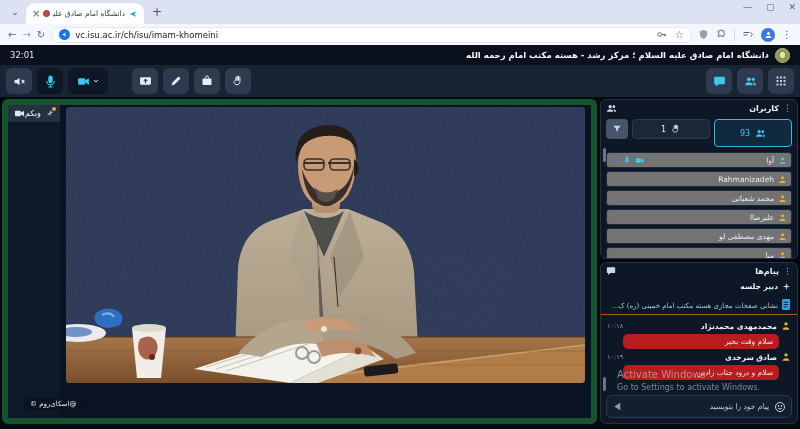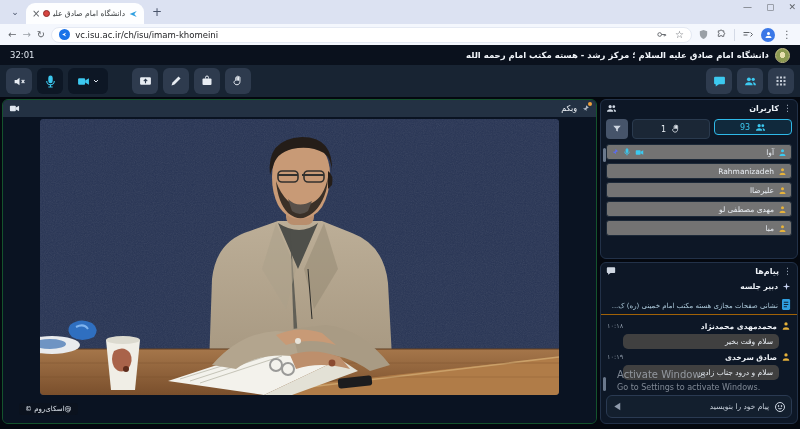--- a/index.html
+++ b/index.html
@@ -42,41 +42,41 @@
   .cbtn.active { background:#0d1725; color:#3cc9f0; }
   .cbtn.cam { width:40px; gap:2px; }
   .chev { color:#dfe6ef; }
   .grp-gap { width:14px; }
   .controls-right { margin-left:auto; display:flex; gap:5px; }
   .cbtn .cyan { color:#3cc9f0; }
   .cbtn .gray { color:#c6cdd8; }
 
   
   .main { height:329px; display:flex; gap:3px; padding:2px; background:#04080f; }
-  .video-panel { flex:1; background:#0d1828; border:1px solid #14532d; border-radius:6px; position:relative; display:flex; flex-direction:column; overflow:hidden; }
+  .video-panel { flex:1; background:#0d1828; border:6px solid #14532d; border-radius:6px; position:relative; display:flex; flex-direction:row; overflow:hidden; }
   .vp-header { height:17px; background:#233143; display:flex; align-items:center; padding:0 6px; color:#dfe6ef; }
   .vp-title-wrap { margin-left:auto; display:flex; align-items:center; gap:4px; direction:rtl; }
   .vp-title { font-size:8px; color:#eef2f7; }
   .vp-pin { position:relative; color:#aeb8c6; }
   .vp-pin .dot { position:absolute; top:-2px; right:-2px; width:4px; height:4px; border-radius:50%; background:#f0a23c; }
   .vp-body { flex:1; display:flex; justify-content:center; align-items:flex-start; padding-top:2px; background:#0a1322; }
   .video-frame { width:519px; height:276px; border-radius:4px; overflow:hidden; background:#2c3959; }
   .wm-chip { position:absolute; left:16px; bottom:8px; background:rgba(12,18,30,.78); color:#e3e9f1; font-size:7px; padding:2px 6px; border-radius:3px; direction:rtl; }
 
   .sidebar { width:198px; display:flex; flex-direction:column; gap:3px; }
   .panel { background:#0d1726; border:1px solid #223148; border-radius:6px; position:relative; overflow:hidden; }
   .users-panel { height:160px; }
   .chat-panel { flex:1; display:flex; flex-direction:column; }
   .p-header { height:16px; display:flex; align-items:center; padding:0 5px; color:#cfd7e2; }
   .p-title-wrap { margin-left:auto; display:flex; align-items:center; gap:4px; direction:rtl; }
   .p-title { font-size:8px; font-weight:bold; color:#eef2f7; }
   .p-kebab { font-size:9px; color:#97a2b2; }
 
   .filter-row { direction:rtl; display:flex; gap:4px; padding:3px 5px 4px; }
-  .count-btn { flex:1; height:16px; border-radius:4px; background:#10293c; border:1px solid #2fb9e8; color:#3cc9f0; display:flex; align-items:center; justify-content:center; gap:5px; font-size:8px; }
+  .count-btn { flex:1; height:28px; border-radius:4px; background:#10293c; border:1px solid #2fb9e8; color:#3cc9f0; display:flex; align-items:center; justify-content:center; gap:5px; font-size:8px; }
   .hand-btn { flex:1; height:20px; border-radius:4px; background:#1b2736; border:1px solid #2a3a4e; color:#e8edf3; display:flex; align-items:center; justify-content:center; gap:5px; font-size:8px; }
   .funnel-btn { width:22px; height:20px; border-radius:4px; background:#46546a; color:#cdd5e0; display:flex; align-items:center; justify-content:center; }
 
   .user-rows { display:flex; flex-direction:column; gap:3px; padding:1px 5px; overflow:hidden; }
   .urow { direction:rtl; height:16px; background:#737373; border:1px solid #1c2938; border-radius:3px; display:flex; align-items:center; gap:4px; padding:0 4px; }
   .uname { font-size:7.5px; color:#e8edf3; white-space:nowrap; }
   .u-yellow { color:#e6b23a; } .u-cyan { color:#3cc9f0; }
   .row-icons { margin-right:auto; display:flex; gap:4px; align-items:center; }
   .pin-blue { color:#5b6cf5; }
   .vscroll { position:absolute; left:2px; width:3px; border-radius:2px; background:#6a788c; }
@@ -86,21 +86,21 @@
   .pinned-author { font-size:7.5px; font-weight:bold; color:#eef2f7; }
   .pinned-line { display:flex; align-items:flex-end; gap:4px; margin-top:8px; }
   .pinned-text { font-size:7px; color:#aecbdc; white-space:nowrap; overflow:hidden; }
   .doc-ic { color:#2f9fe0; }
   .pin-star { color:#c9d4f2; }
 
   .chat-scroll { flex:1; direction:rtl; padding:3px 6px 0; overflow:hidden; }
   .msg-head { display:flex; align-items:center; gap:4px; margin-top:3px; }
   .msg-name { font-size:7.5px; font-weight:bold; color:#eef2f7; }
   .msg-time { margin-inline-start:auto; font-size:6.5px; color:#8b97a6; }
-  .bubble { background:#404040; border-radius:5px; padding:3px 6px; font-size:7.5px; color:#e8edf3; margin:3px 12px 2px 16px; text-align:right; }
+  .bubble { background:#b91c1c; border-radius:5px; padding:3px 6px; font-size:7.5px; color:#e8edf3; margin:3px 12px 2px 16px; text-align:right; }
 
   .chat-input-row { direction:rtl; margin:3px 5px 5px; height:23px; background:#131f2e; border:1px solid #2a3a52; border-radius:6px; display:flex; align-items:center; gap:5px; padding:0 5px; }
   .emoji-btn { color:#cfd7e2; flex:none; }
   .chat-input { flex:1; background:transparent; border:none; outline:none; color:#dfe6ef; font-size:7.5px; direction:rtl; font-family:"DejaVu Sans", sans-serif; }
   .chat-input::placeholder { color:#c4cdd8; opacity:1; }
   .send-btn { color:#8e9aab; flex:none; margin-inline-start:auto; }
 
   .os-watermark { position:absolute; left:617px; top:369px; z-index:60; pointer-events:none; color:rgba(195,203,214,.62); }
   .os-watermark .l1 { font-size:10px; }
   .os-watermark .l2 { font-size:8px; margin-top:3px; }
@@ -423,20 +423,27 @@
               <circle cx="12" cy="7" r="4"></circle>
               <path d="M4 21c0-4 4-6 8-6s8 2 8 6z"></path>
             </svg>
           <span class="uname">Rahmanizadeh</span>
         </div>
         <div class="urow">
           <svg class="ic u-yellow" width="9" height="9" viewBox="0 0 24 24" fill="currentColor">
               <circle cx="12" cy="7" r="4"></circle>
               <path d="M4 21c0-4 4-6 8-6s8 2 8 6z"></path>
             </svg>
+          <span class="uname">محمد شعبانی</span>
+        </div>
+        <div class="urow">
+          <svg class="ic u-yellow" width="9" height="9" viewBox="0 0 24 24" fill="currentColor">
+              <circle cx="12" cy="7" r="4"></circle>
+              <path d="M4 21c0-4 4-6 8-6s8 2 8 6z"></path>
+            </svg>
           <span class="uname">علیرضاا</span>
         </div>
         <div class="urow">
           <svg class="ic u-yellow" width="9" height="9" viewBox="0 0 24 24" fill="currentColor">
               <circle cx="12" cy="7" r="4"></circle>
               <path d="M4 21c0-4 4-6 8-6s8 2 8 6z"></path>
             </svg>
           <span class="uname">مهدی مصطفی لو</span>
         </div>
         <div class="urow">

